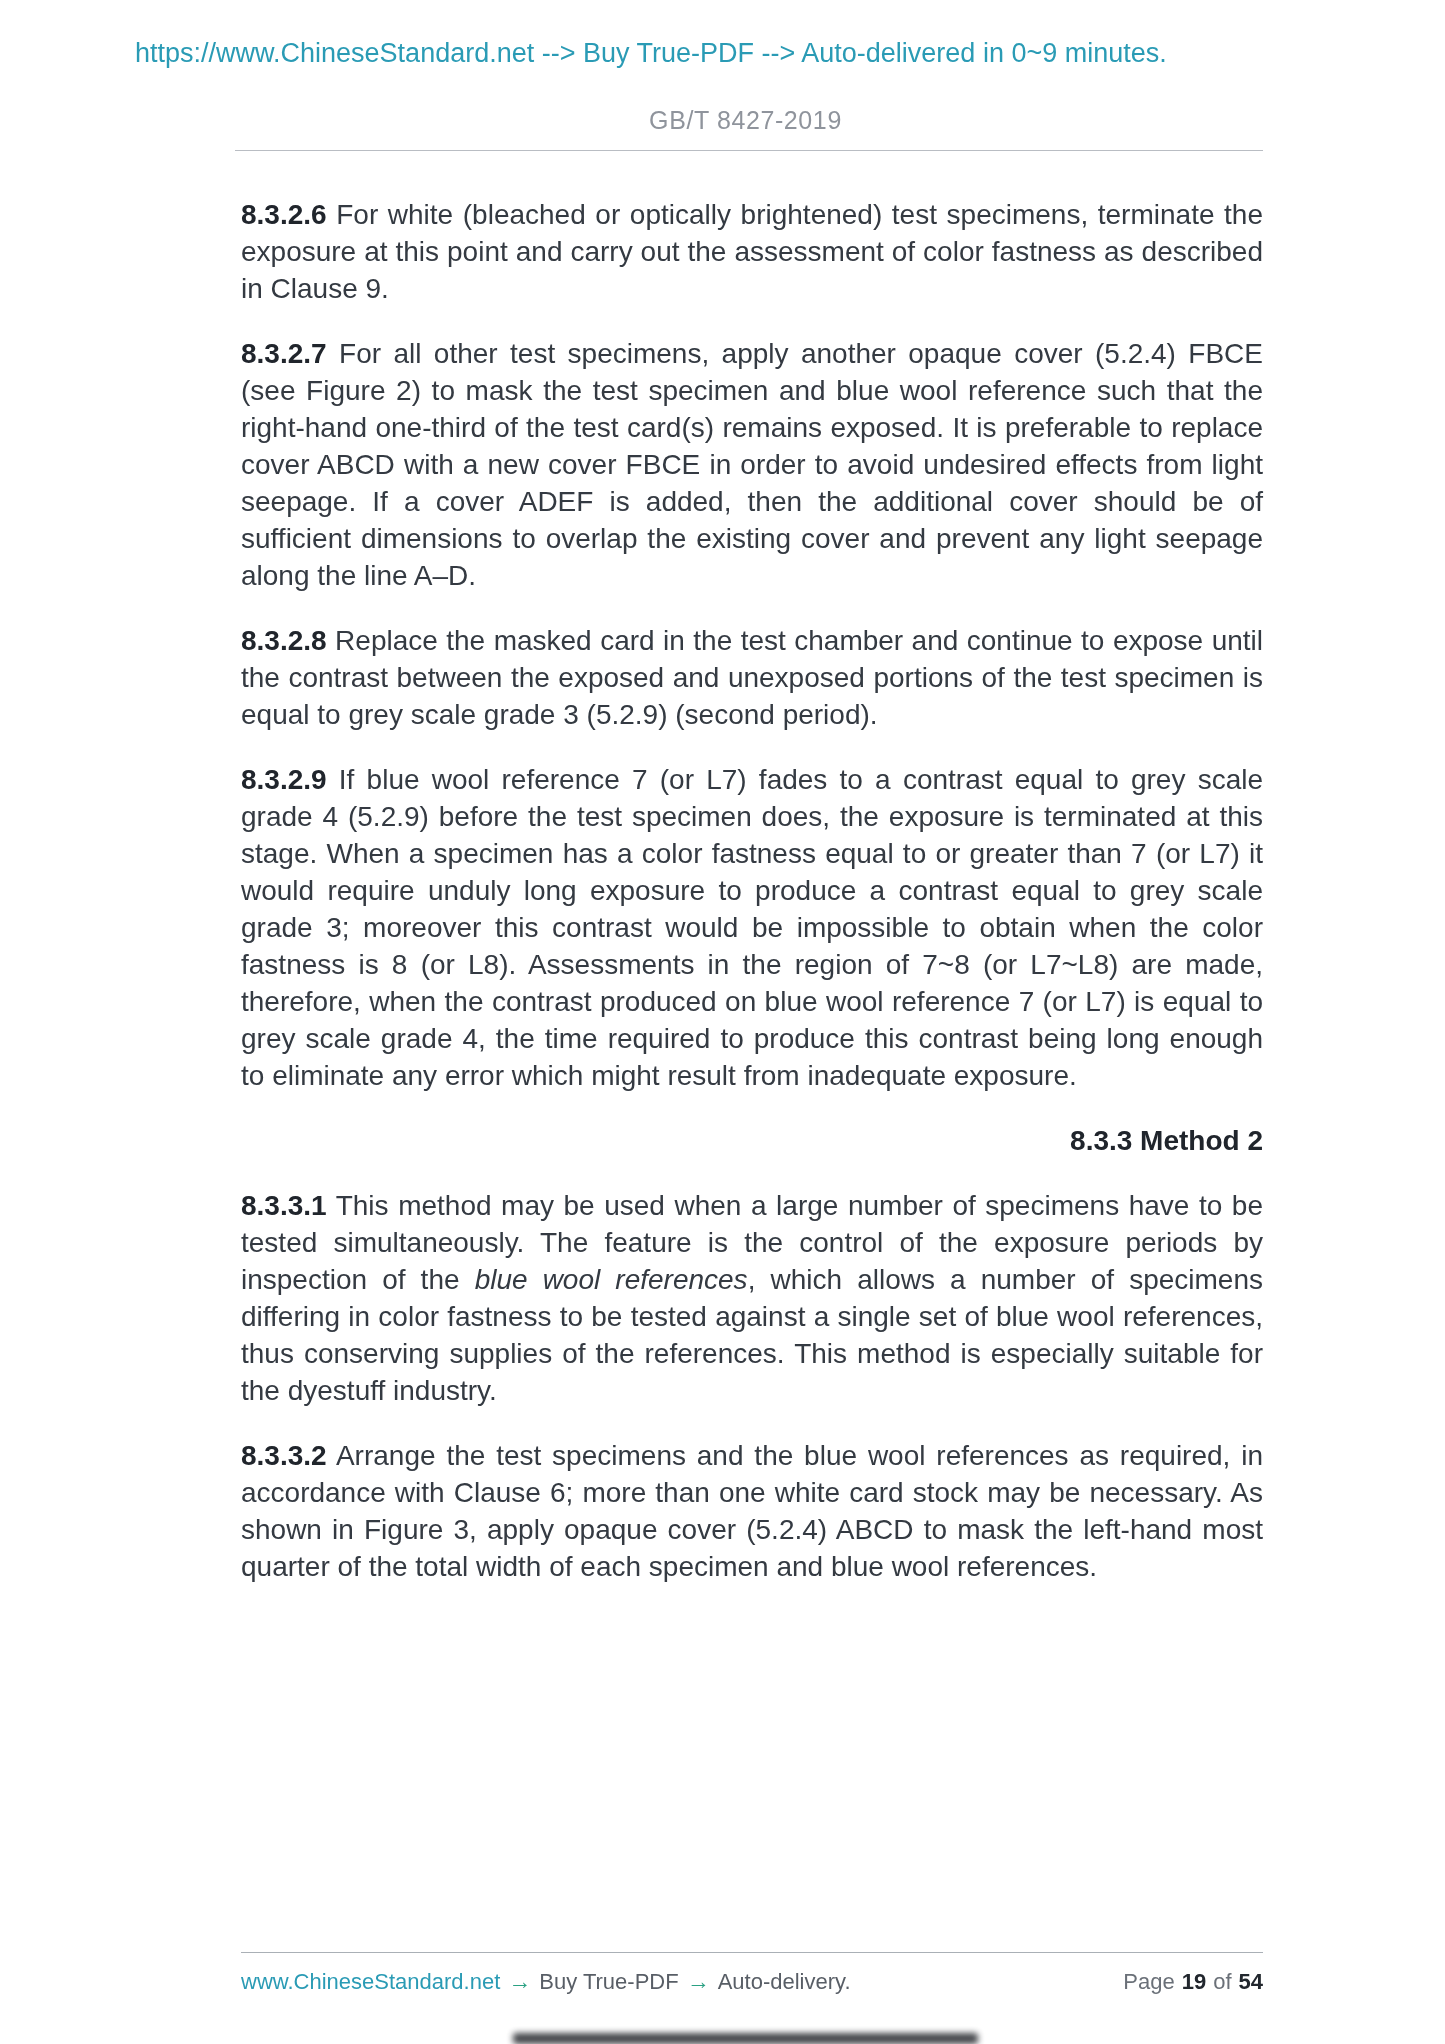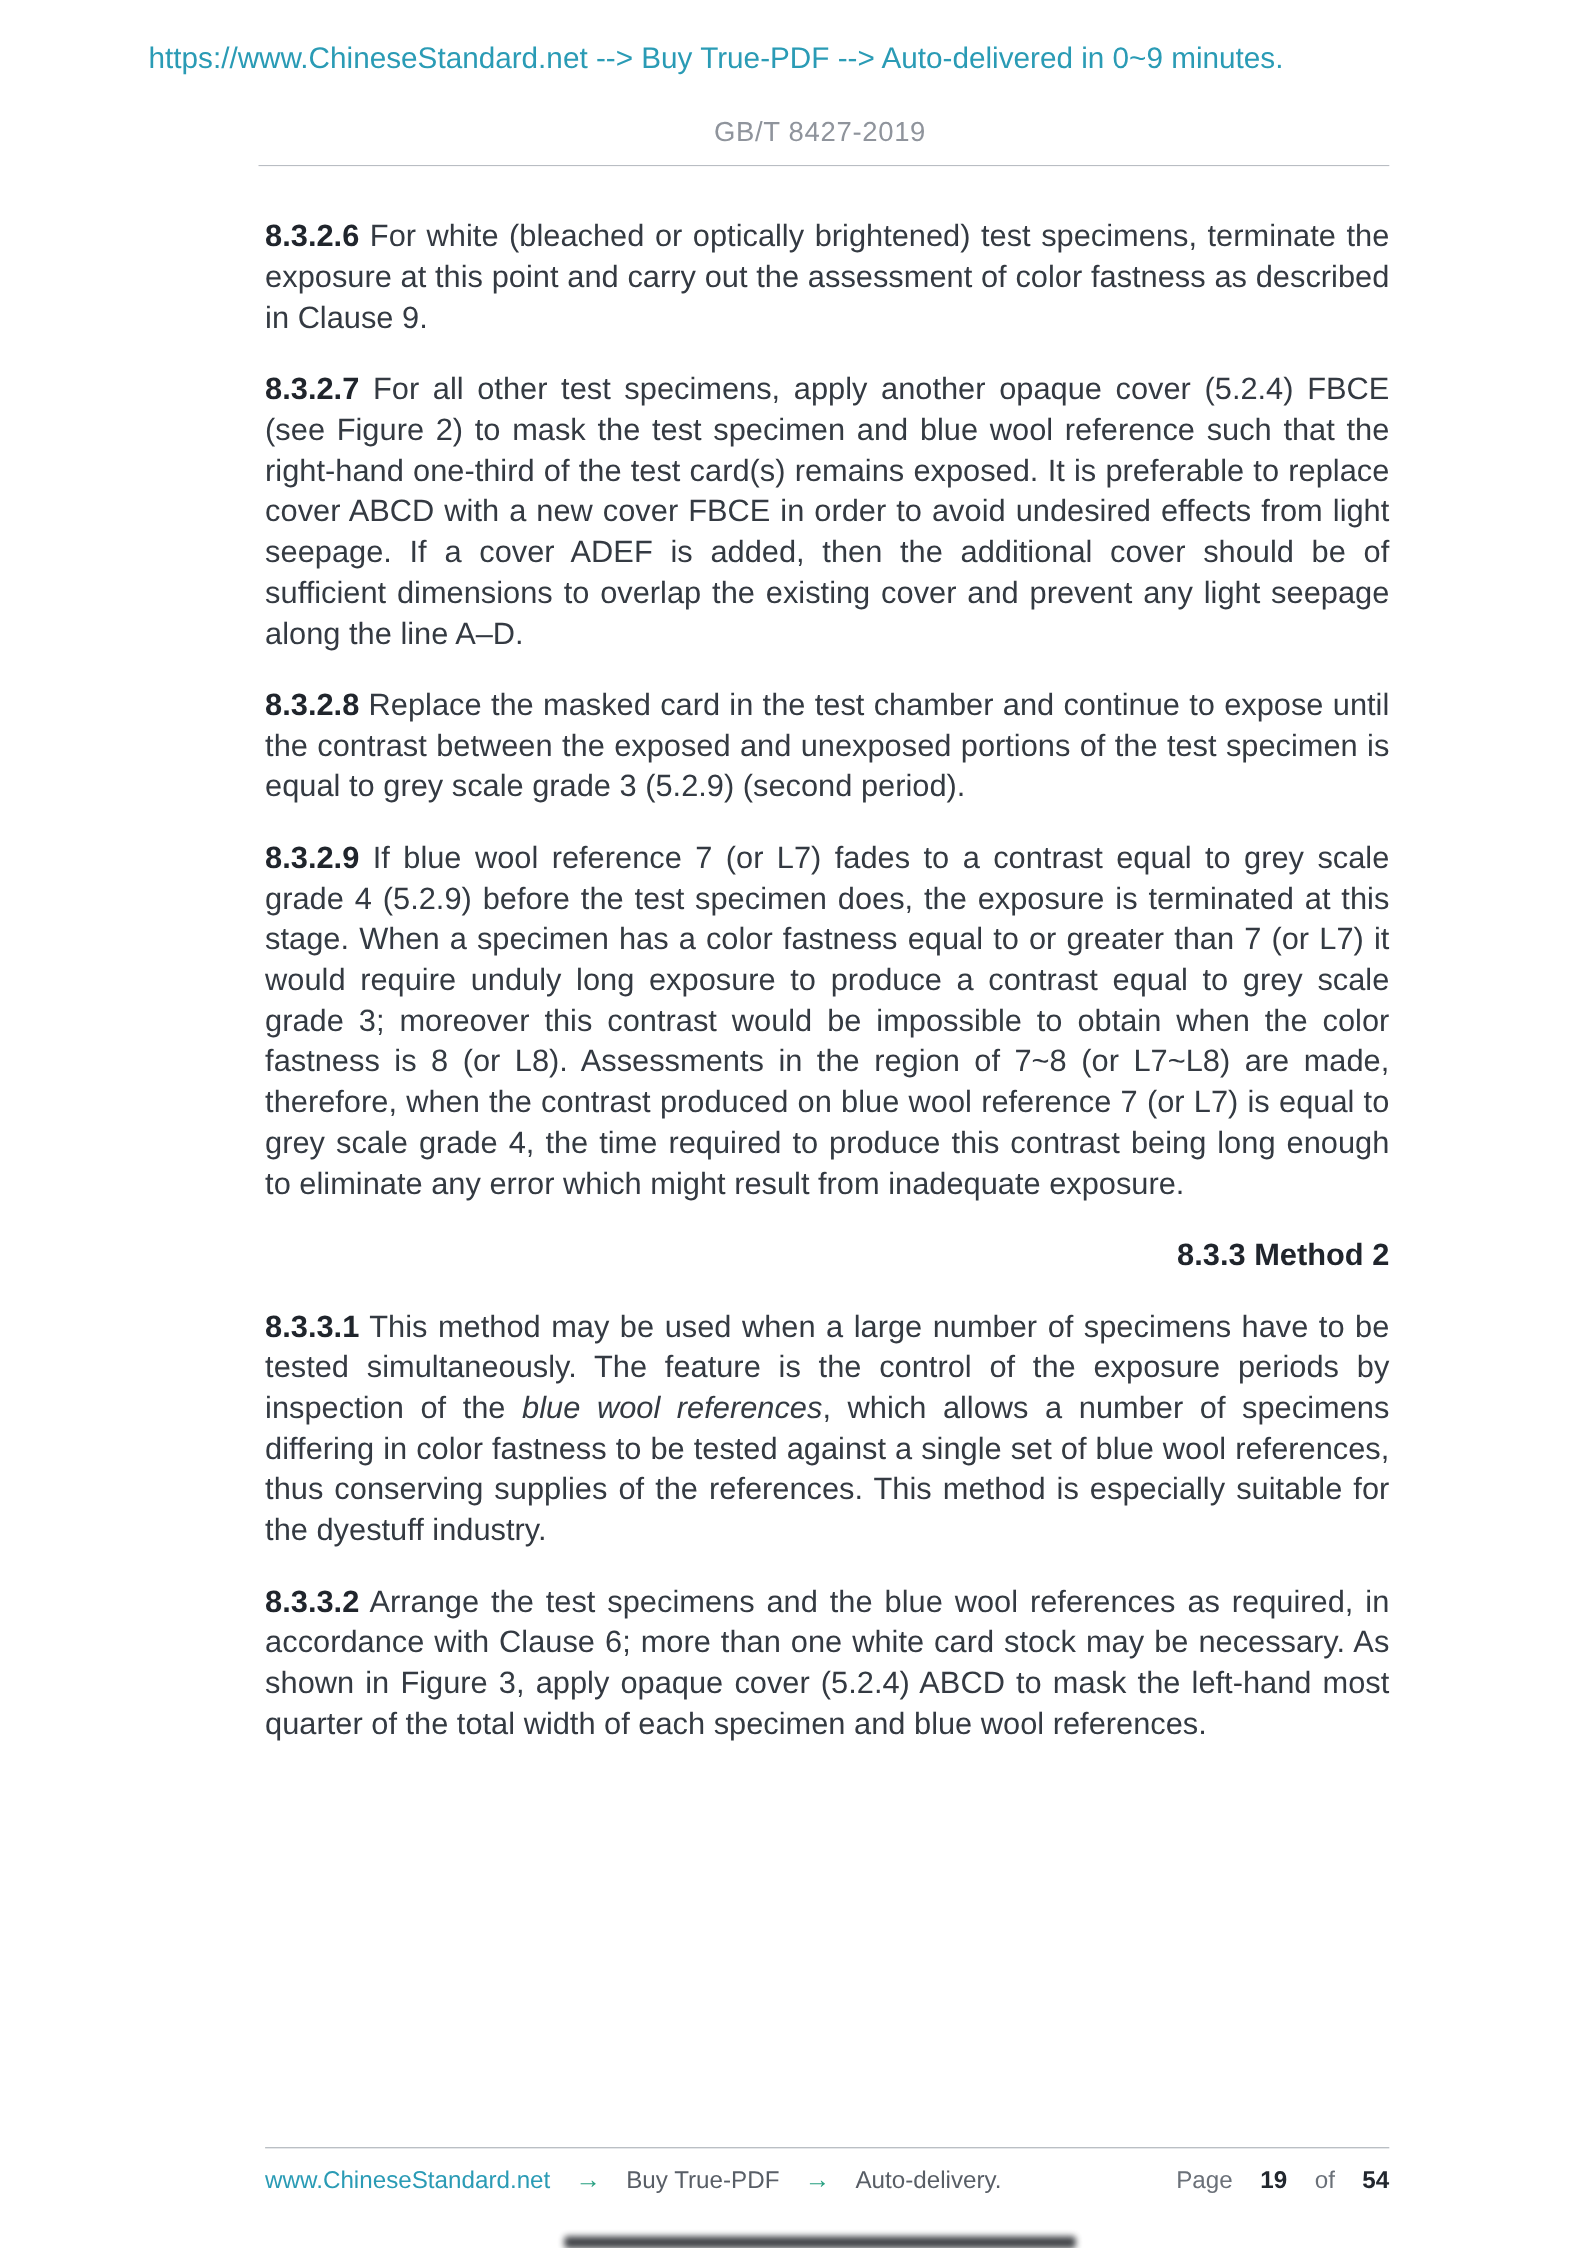--- a/index.html
+++ b/index.html
@@ -59,24 +59,24 @@
     left:218px;
     width:1022px;
     border-top:1px solid #aab0b6;
     padding-top:15px;
     display:flex;
     justify-content:space-between;
     align-items:baseline;
     font-size:22px;
     color:#585e66;
   }
-  .footer-left { display:flex; align-items:baseline; gap:23px; }
+  .footer-left { display:flex; align-items:baseline; gap:8px; }
   .flink { color:#2a9bb5; cursor:pointer; }
   .farrow { color:#2aa183; font-size:23px; }
-  .footer-right { display:flex; align-items:baseline; gap:25px; color:#6a7078; }
+  .footer-right { display:flex; align-items:baseline; gap:7px; color:#6a7078; }
   .footer-right b { color:#22272e; font-weight:bold;text-align:right; }
   .bottom-smudge {
     position:absolute;
     left:490px;
     top:2033px;
     width:465px;
     height:11px;
     background:#23262b;
     opacity:0.85;
     filter:blur(3px);

